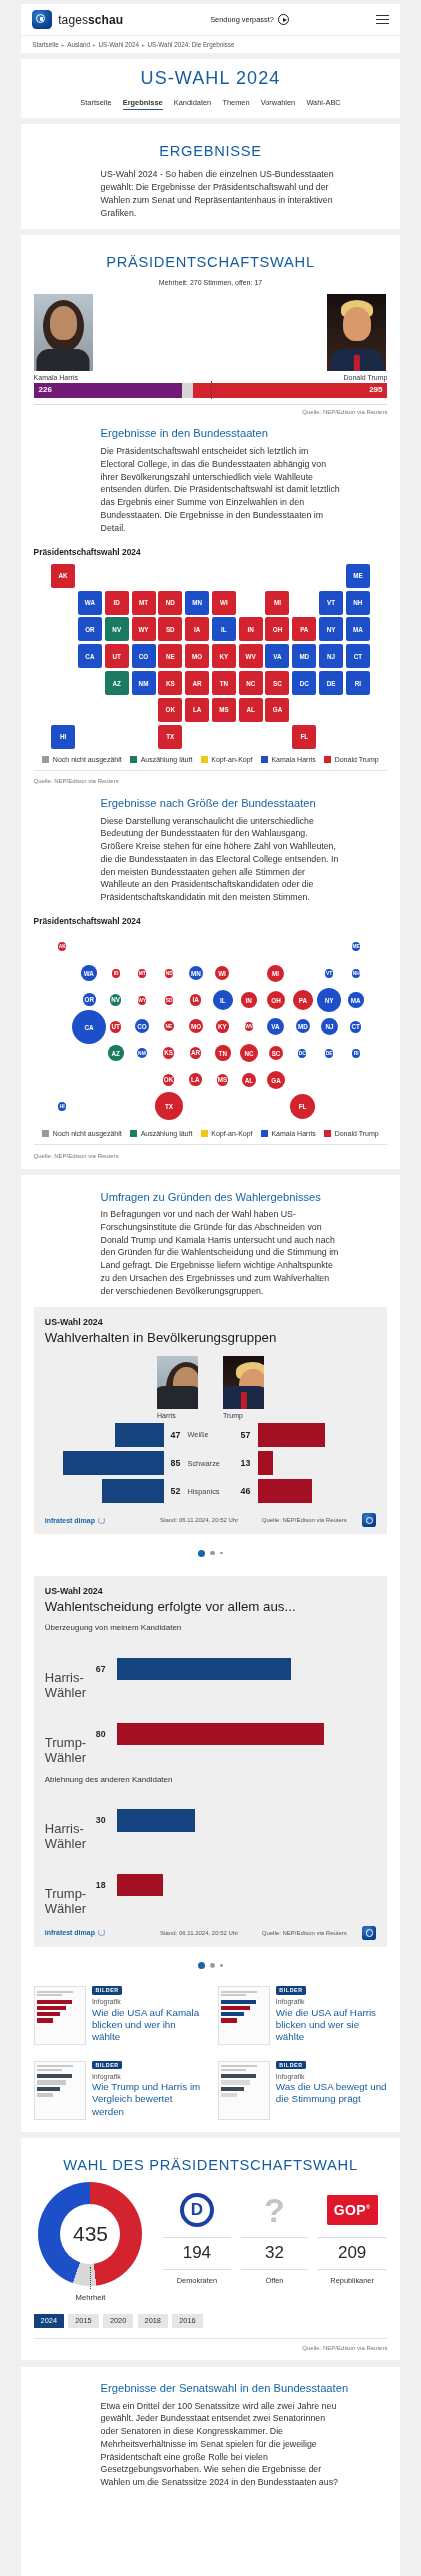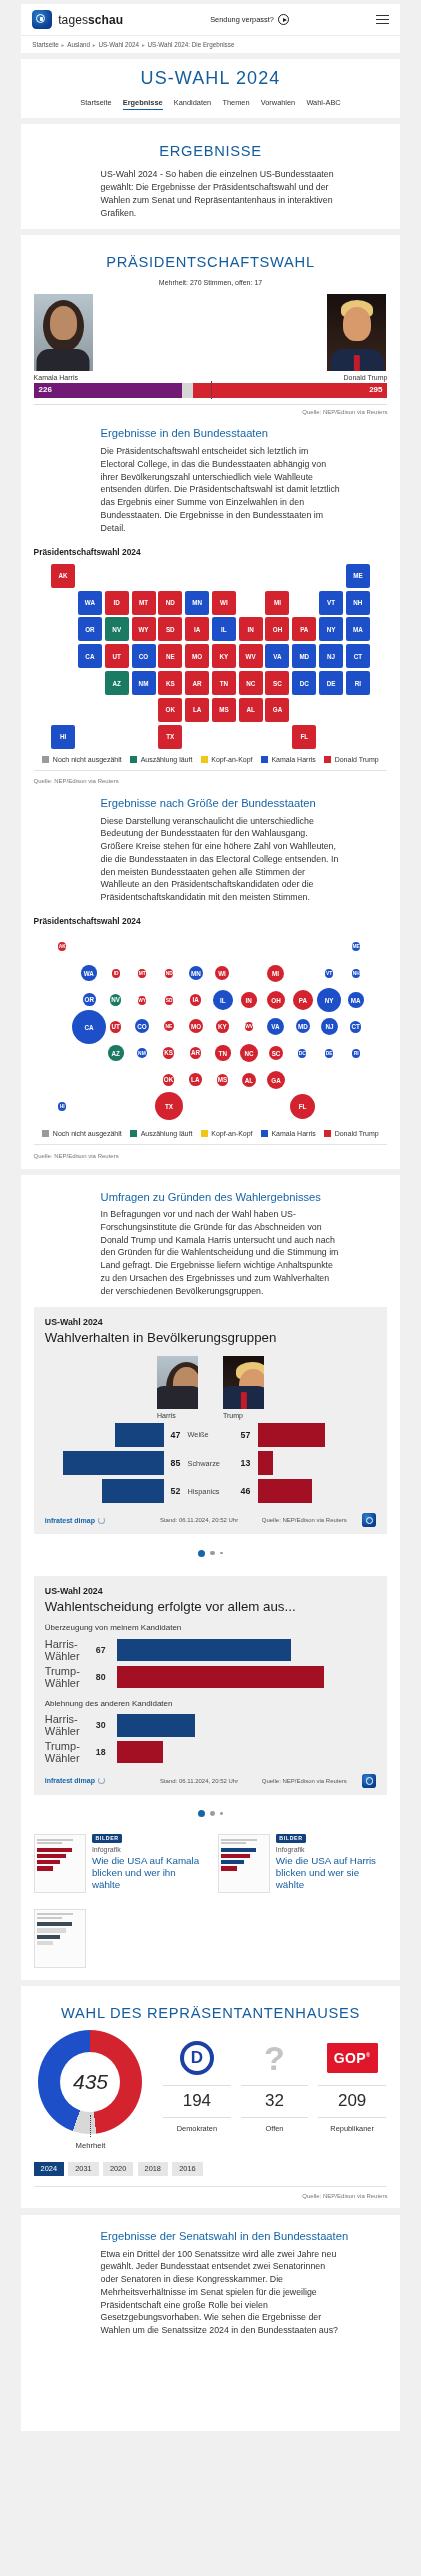--- a/index.html
+++ b/index.html
@@ -97,21 +97,21 @@
   .mini-ts:before { content:""; position:absolute; top:3.5px; left:3.5px; width:5.6px; height:5.6px; border:1.1px solid #fff; border-radius:50%; }
   .dots { display:flex; justify-content:center; align-items:center; gap:4.9px; padding:5.6px 0 9.8px; }
   .dot { border-radius:50%; background:#9a9a9a; }
   .dot.d1 { width:7px; height:7px; background:#1565a9; }
   .dot.d2 { width:4.9px; height:4.9px; }
   .dot.d3 { width:2.8px; height:2.8px; }
 
   .dec-group { margin:9.8px 0 2.8px; }
   .dec-group .glabel { font-size:8px; color:#333; margin-bottom:5.6px; }
   .dec-row { display:grid; grid-template-columns:51px 21px 1fr; align-items:center; margin-bottom:2.8px; }
-  .dec-row .rlabel { font-size:11px; color:#444; }
+  .dec-row .rlabel { font-size:13px; color:#444;margin-top:32px; }
   .dec-row .num { font-size:8.8px; font-weight:bold; }
   .dec-row .bar-track { height:22.5px; position:relative; }
   .dec-row .bar { position:absolute; left:0; top:0; height:22.5px; }
 
   
   .teaser-grid { display:grid; grid-template-columns:1fr 1fr; gap:15.5px 14px; margin:7px 0 2.8px; }
   .teaser { display:flex; gap:6.3px; }
   .thumb { width:52px; height:59px; background:#fbfbfb; border:0.7px solid #e0e0e0; flex:0 0 auto; padding:3.5px 2.8px; }
   .thumb .tl { height:2.1px; background:#c9c9c9; margin-bottom:1.4px; width:80%; }
   .thumb .tl.short { width:55%; margin-bottom:3.5px; }
@@ -544,33 +544,53 @@
             <span class="badge">BILDER</span>
             <div class="kick">Infografik</div>
             <div class="ttl">Wie die USA auf Harris blicken und wer sie wählte</div>
           </div>
         </article>
         <article class="teaser">
           <div class="thumb">
             <div class="tl"></div>
             <div class="tl short"></div>
             <div class="stripe" style="background: rgb(60, 74, 86); width: 78%;"></div>
+            <div class="stripe" style="background: rgb(201, 201, 201); width: 64%;"></div>
+            <div class="stripe" style="background: rgb(60, 74, 86); width: 50%;"></div>
+            <div class="stripe" style="background: rgb(201, 201, 201); width: 36%;"></div>
+          </div>
+          <div class="teaser-txt">
+            <span class="badge">BILDER</span>
+            <div class="kick">Infografik</div>
+            <div class="ttl">Wie Trump und Harris im Vergleich bewertet werden</div>
+          </div>
+        </article>
+        <article class="teaser">
+          <div class="thumb">
+            <div class="tl"></div>
+            <div class="tl short"></div>
+            <div class="stripe" style="background: rgb(60, 74, 86); width: 78%;"></div>
             <div class="stripe" style="background: rgb(217, 217, 217); width: 64%;"></div>
             <div class="stripe" style="background: rgb(60, 74, 86); width: 50%;"></div>
             <div class="stripe" style="background: rgb(217, 217, 217); width: 36%;"></div>
           </div>
+          <div class="teaser-txt">
+            <span class="badge">BILDER</span>
+            <div class="kick">Infografik</div>
+            <div class="ttl">Was die USA bewegt und die Stimmung prägt</div>
+          </div>
         </article>
       </div>
   </div>
 
   <div class="block sec">
-    <h2 class="sec-title">WAHL DES REPRÄSENTANTENHAUSES</h2>
+    <h2 class="sec-title">WAHL DES PRÄSIDENTSCHAFTSWAHL</h2>
     <div class="house-flex">
       <div class="donut-wrap">
-        <div class="donut" id="house-donut" style="background: conic-gradient(rgb(210, 35, 46) 0%, rgb(210, 35, 46) 48.046%, rgb(216, 216, 216) 48.046%, rgb(216, 216, 216) 55.4023%, rgb(29, 80, 200) 55.4023%, rgb(29, 80, 200) 100%); font-style: italic;">
+        <div class="donut" id="house-donut" style="background: conic-gradient(rgb(210, 35, 46) 0%, rgb(210, 35, 46) 48.046%, rgb(216, 216, 216) 48.046%, rgb(216, 216, 216) 55.4023%, rgb(29, 80, 200) 55.4023%, rgb(29, 80, 200) 100%);">
           <div class="hole" id="donut-center">435</div>
           <div class="mline"></div>
         </div>
         <div class="mlabel">Mehrheit</div>
       </div>
       <div class="house-stats" id="house-stats">
           <div class="hstat">
             <div class="icon">
               <div class="dem-logo">D</div>
             </div>
@@ -588,21 +608,21 @@
             <div class="icon">
               <div class="gop-logo">GOP<sup>®</sup></div>
             </div>
             <div class="val">209</div>
             <div class="lbl">Republikaner</div>
           </div>
         </div>
     </div>
     <div class="year-tabs" id="year-tabs">
         <span class="ytab active">2024</span>
-        <span class="ytab">2031</span>
+        <span class="ytab">2015</span>
         <span class="ytab">2020</span>
         <span class="ytab">2018</span>
         <span class="ytab">2016</span>
       </div>
     <div class="house-bottom">
       <div class="source">Quelle: NEP/Edison via Reuters</div>
     </div>
   </div>
 
 

